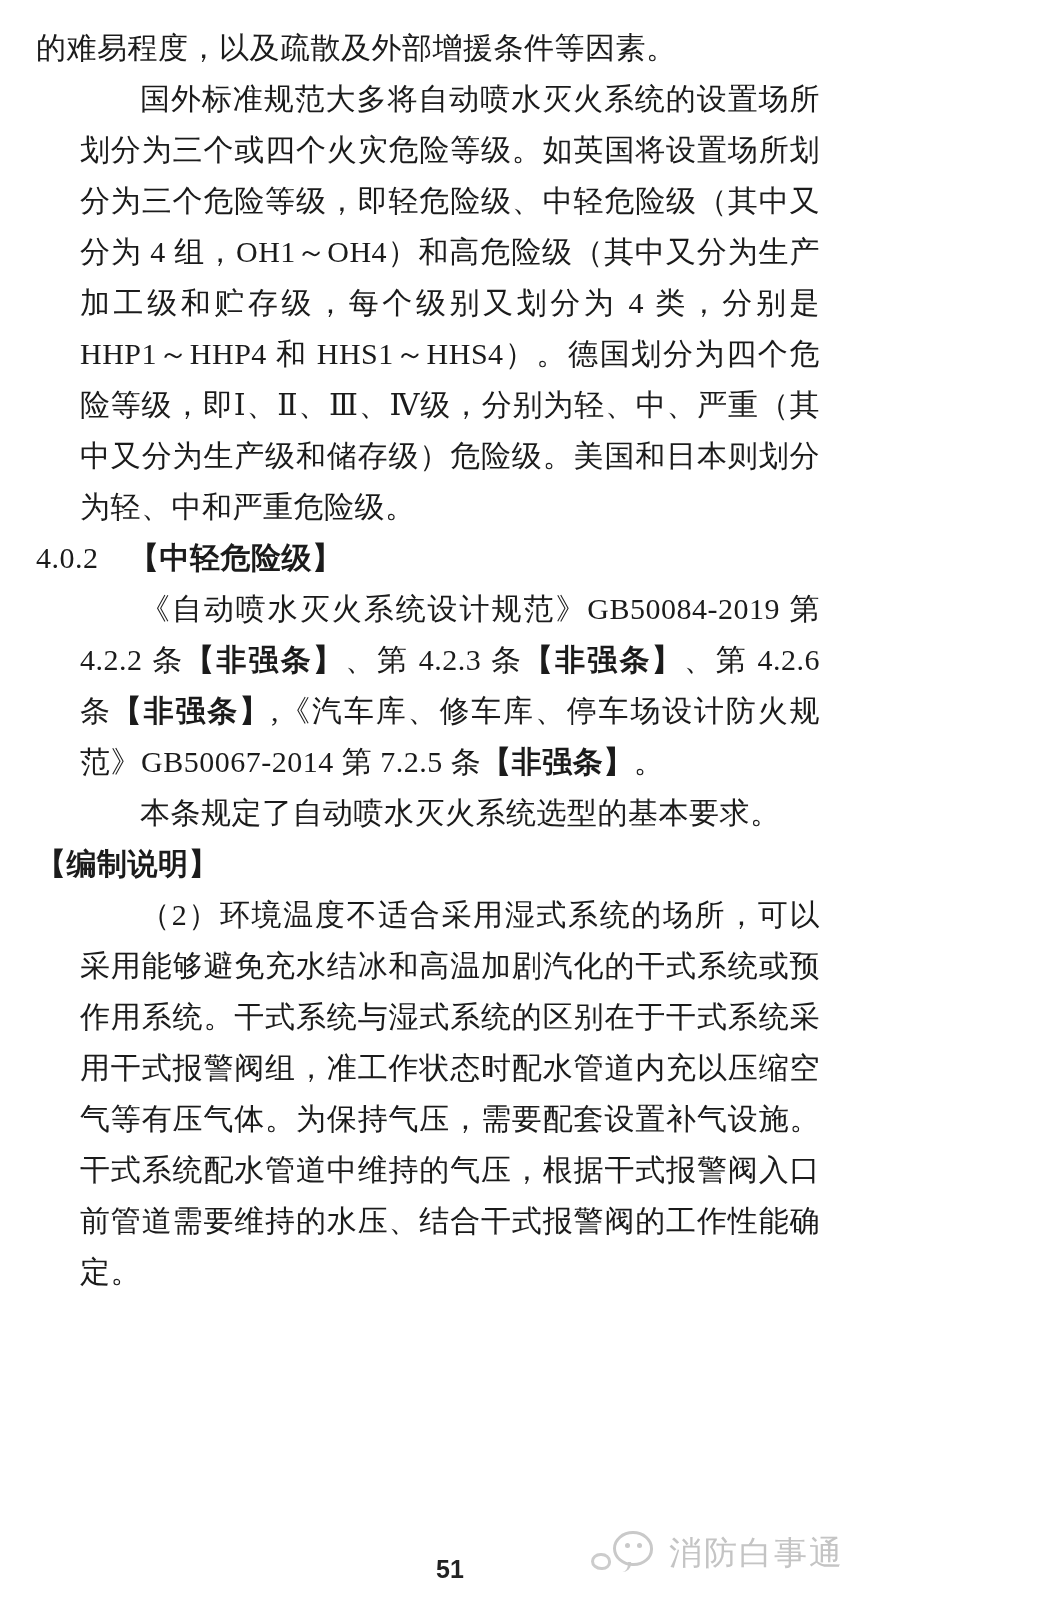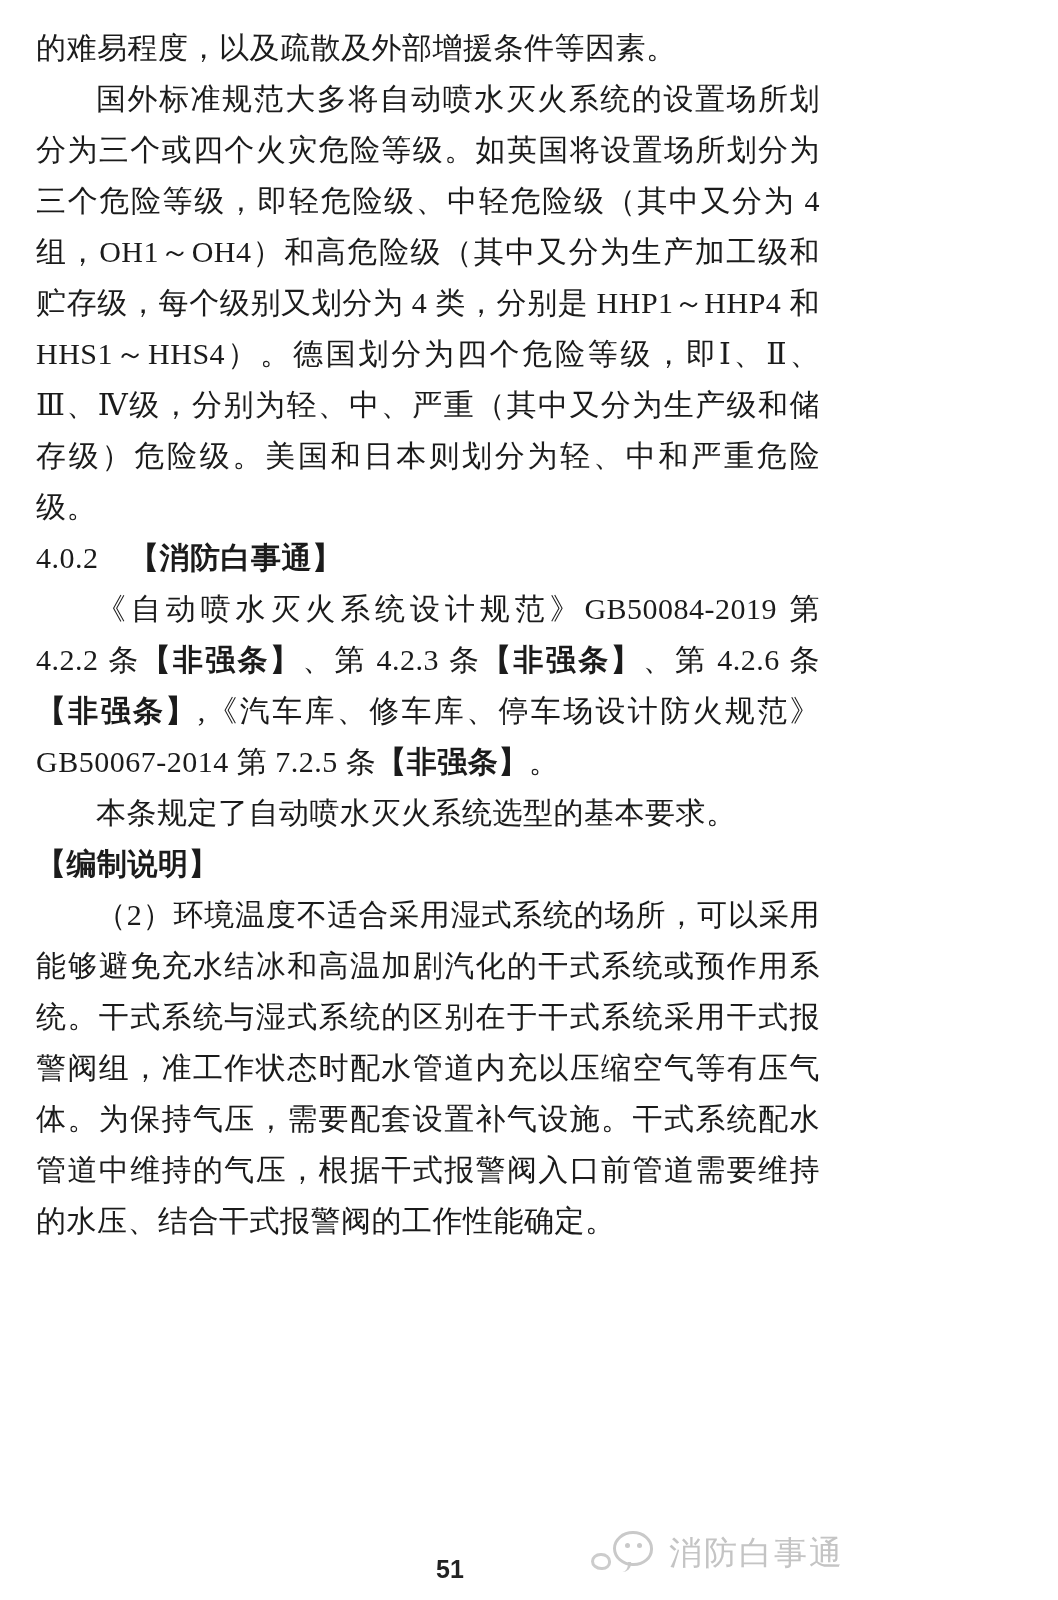--- a/index.html
+++ b/index.html
@@ -22,21 +22,21 @@
     right: 36px;
     top: 22px;
   }
   .para {
     font-size: 30px;
     line-height: 51px;
     text-align: justify;
     margin: 0;
     letter-spacing: 0.5px;
   }
-  .para.indent { text-indent: 2em; }
+  .para.indent { text-indent: 2em; margin-left: 44px; }
   .para .bold { font-weight: bold; }
   .para.heading { text-align: left; }
   .page-number {
     position: absolute;
     left: 0;
     right: 0;
     bottom: 16px;
     text-align: center;
     font-family: "Liberation Sans", "DejaVu Sans", sans-serif;
     font-weight: bold;
@@ -110,21 +110,21 @@
   }
 </style>
 </head>
 <body>
 
 <div class="page">
 
   <div class="doc-body">
       <p class="para"><span>的难易程度，以及疏散及外部增援条件等因素。</span></p>
       <p class="para indent"><span>国外标准规范大多将自动喷水灭火系统的设置场所划分为三个或四个火灾危险等级。如英国将设置场所划分为三个危险等级，即轻危险级、中轻危险级（其中又分为 4 组，OH1～OH4）和高危险级（其中又分为生产加工级和贮存级，每个级别又划分为 4 类，分别是 HHP1～HHP4 和 HHS1～HHS4）。德国划分为四个危险等级，即Ⅰ、Ⅱ、Ⅲ、Ⅳ级，分别为轻、中、严重（其中又分为生产级和储存级）危险级。美国和日本则划分为轻、中和严重危险级。</span></p>
-      <p class="para heading"><span>4.0.2　</span><span class="bold">【消防白事通】</span></p>
+      <p class="para heading"><span>4.0.2　</span><span class="bold">【中轻危险级】</span></p>
       <p class="para indent"><span>《自动喷水灭火系统设计规范》GB50084-2019 第 4.2.2 条</span><span class="bold">【非强条】</span><span>、第 4.2.3 条</span><span class="bold">【非强条】</span><span>、第 4.2.6 条</span><span class="bold">【非强条】</span><span>,《汽车库、修车库、停车场设计防火规范》GB50067-2014 第 7.2.5 条</span><span class="bold">【非强条】</span><span>。</span></p>
       <p class="para indent"><span>本条规定了自动喷水灭火系统选型的基本要求。</span></p>
       <p class="para heading"><span class="bold">【编制说明】</span></p>
       <p class="para indent"><span>（2）环境温度不适合采用湿式系统的场所，可以采用能够避免充水结冰和高温加剧汽化的干式系统或预作用系统。干式系统与湿式系统的区别在于干式系统采用干式报警阀组，准工作状态时配水管道内充以压缩空气等有压气体。为保持气压，需要配套设置补气设施。干式系统配水管道中维持的气压，根据干式报警阀入口前管道需要维持的水压、结合干式报警阀的工作性能确定。</span></p>
     </div>
 
   <div class="watermark">
     <span class="wm-icon">
       <span class="bubble-small"></span>
       <span class="bubble-big">

